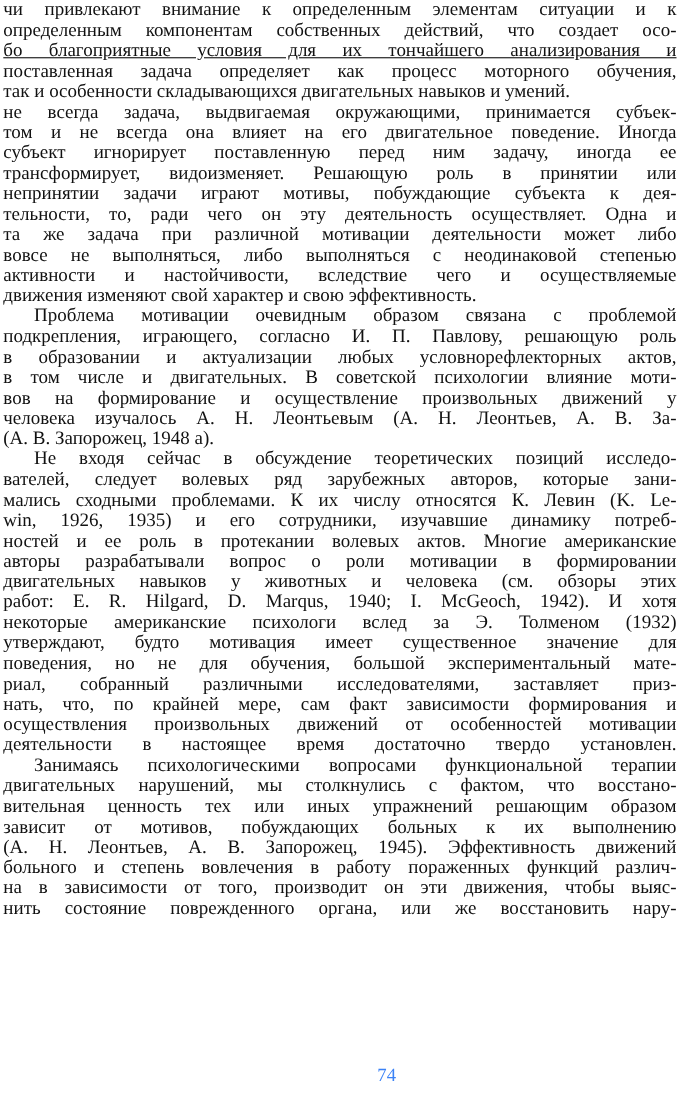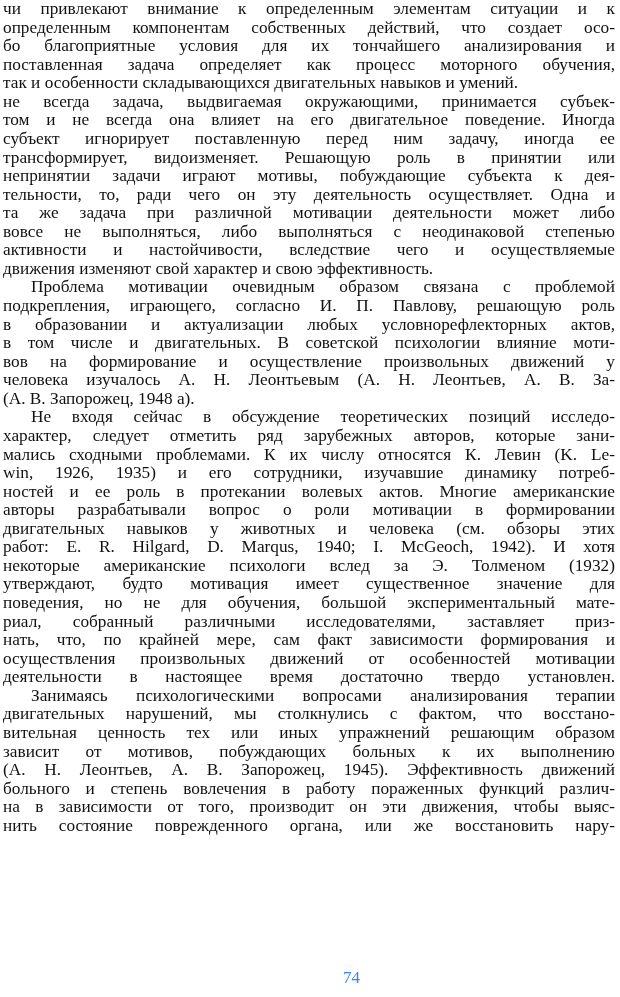--- a/index.html
+++ b/index.html
@@ -21,56 +21,56 @@
     font-family: "Liberation Serif", "DejaVu Serif", serif;
     font-size: 17px; color: #3b82f6;
   }
 </style>
 </head>
 <body>
 
 <div class="page" id="page" style="line-height: 18.5714px; font-size: 17.2714px;">
     <span class="line" style="height: 18.5714px;">чи привлекают внимание к определенным элементам ситуации и к</span>
     <span class="line" style="height: 18.5714px;">определенным компонентам собственных действий, что создает осо-</span>
-    <span class="line" style="height: 18.5714px;">бо благоприятные условия для их тончайшего анализирования и</span>
+    <span class="line" style="height: 18.5714px; text-decoration: underline;">бо благоприятные условия для их тончайшего анализирования и</span>
     <span class="line" style="height: 18.5714px;">поставленная задача определяет как процесс моторного обучения,</span>
     <span class="line last" style="height: 18.5714px;">так и особенности складывающихся двигательных навыков и умений.</span>
     <span class="line" style="height: 18.5714px;">не всегда задача, выдвигаемая окружающими, принимается субъек-</span>
     <span class="line" style="height: 18.5714px;">том и не всегда она влияет на его двигательное поведение. Иногда</span>
     <span class="line" style="height: 18.5714px;">субъект игнорирует поставленную перед ним задачу, иногда ее</span>
     <span class="line" style="height: 18.5714px;">трансформирует, видоизменяет. Решающую роль в принятии или</span>
     <span class="line" style="height: 18.5714px;">непринятии задачи играют мотивы, побуждающие субъекта к дея-</span>
     <span class="line" style="height: 18.5714px;">тельности, то, ради чего он эту деятельность осуществляет. Одна и</span>
     <span class="line" style="height: 18.5714px;">та же задача при различной мотивации деятельности может либо</span>
     <span class="line" style="height: 18.5714px;">вовсе не выполняться, либо выполняться с неодинаковой степенью</span>
     <span class="line" style="height: 18.5714px;">активности и настойчивости, вследствие чего и осуществляемые</span>
     <span class="line last" style="height: 18.5714px;">движения изменяют свой характер и свою эффективность.</span>
     <span class="line indent" style="height: 18.5714px;">Проблема мотивации очевидным образом связана с проблемой</span>
     <span class="line" style="height: 18.5714px;">подкрепления, играющего, согласно И. П. Павлову, решающую роль</span>
     <span class="line" style="height: 18.5714px;">в образовании и актуализации любых условнорефлекторных актов,</span>
     <span class="line" style="height: 18.5714px;">в том числе и двигательных. В советской психологии влияние моти-</span>
     <span class="line" style="height: 18.5714px;">вов на формирование и осуществление произвольных движений у</span>
     <span class="line" style="height: 18.5714px;">человека изучалось А. Н. Леонтьевым (А. Н. Леонтьев, А. В. За-</span>
     <span class="line last" style="height: 18.5714px;">(А. В. Запорожец, 1948 а).</span>
     <span class="line indent" style="height: 18.5714px;">Не входя сейчас в обсуждение теоретических позиций исследо-</span>
-    <span class="line" style="height: 18.5714px;">характер, следует отметить ряд зарубежных авторов, которые зани-</span>
+    <span class="line" style="height: 18.5714px;">вателей, следует волевых ряд зарубежных авторов, которые зани-</span>
     <span class="line" style="height: 18.5714px;">мались сходными проблемами. К их числу относятся К. Левин (K. Le-</span>
     <span class="line" style="height: 18.5714px;">win, 1926, 1935) и его сотрудники, изучавшие динамику потреб-</span>
     <span class="line" style="height: 18.5714px;">ностей и ее роль в протекании волевых актов. Многие американские</span>
     <span class="line" style="height: 18.5714px;">авторы разрабатывали вопрос о роли мотивации в формировании</span>
     <span class="line" style="height: 18.5714px;">двигательных навыков у животных и человека (см. обзоры этих</span>
     <span class="line" style="height: 18.5714px; font-family: Liberation Serif, serif;">работ: E. R. Hilgard, D. Marqus, 1940; I. McGeoch, 1942). И хотя</span>
     <span class="line" style="height: 18.5714px;">некоторые американские психологи вслед за Э. Толменом (1932)</span>
     <span class="line" style="height: 18.5714px;">утверждают, будто мотивация имеет существенное значение для</span>
     <span class="line" style="height: 18.5714px;">поведения, но не для обучения, большой экспериментальный мате-</span>
     <span class="line" style="height: 18.5714px;">риал, собранный различными исследователями, заставляет приз-</span>
     <span class="line" style="height: 18.5714px;">нать, что, по крайней мере, сам факт зависимости формирования и</span>
     <span class="line" style="height: 18.5714px;">осуществления произвольных движений от особенностей мотивации</span>
     <span class="line" style="height: 18.5714px;">деятельности в настоящее время достаточно твердо установлен.</span>
-    <span class="line indent" style="height: 18.5714px;">Занимаясь психологическими вопросами анализирования терапии</span>
+    <span class="line indent" style="height: 18.5714px;">Занимаясь психологическими вопросами функциональной терапии</span>
     <span class="line" style="height: 18.5714px;">двигательных нарушений, мы столкнулись с фактом, что восстано-</span>
     <span class="line" style="height: 18.5714px;">вительная ценность тех или иных упражнений решающим образом</span>
     <span class="line" style="height: 18.5714px;">зависит от мотивов, побуждающих больных к их выполнению</span>
     <span class="line" style="height: 18.5714px;">(А. Н. Леонтьев, А. В. Запорожец, 1945). Эффективность движений</span>
     <span class="line" style="height: 18.5714px;">больного и степень вовлечения в работу пораженных функций различ-</span>
     <span class="line" style="height: 18.5714px;">на в зависимости от того, производит он эти движения, чтобы выяс-</span>
     <span class="line" style="height: 18.5714px;">нить состояние поврежденного органа, или же восстановить нару-</span>
   </div>
 <div class="pagenum">74</div>
 

